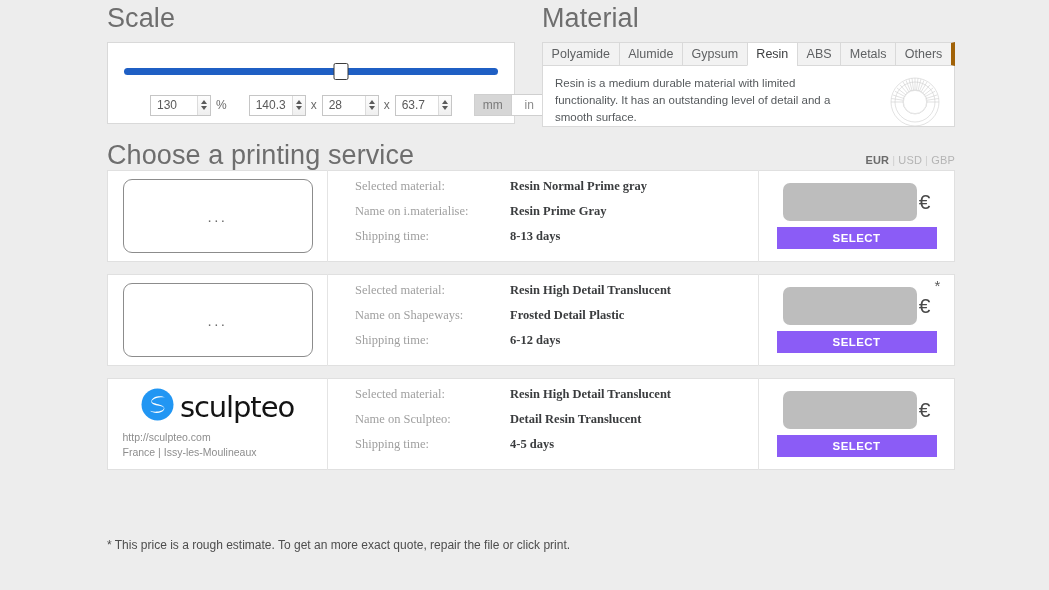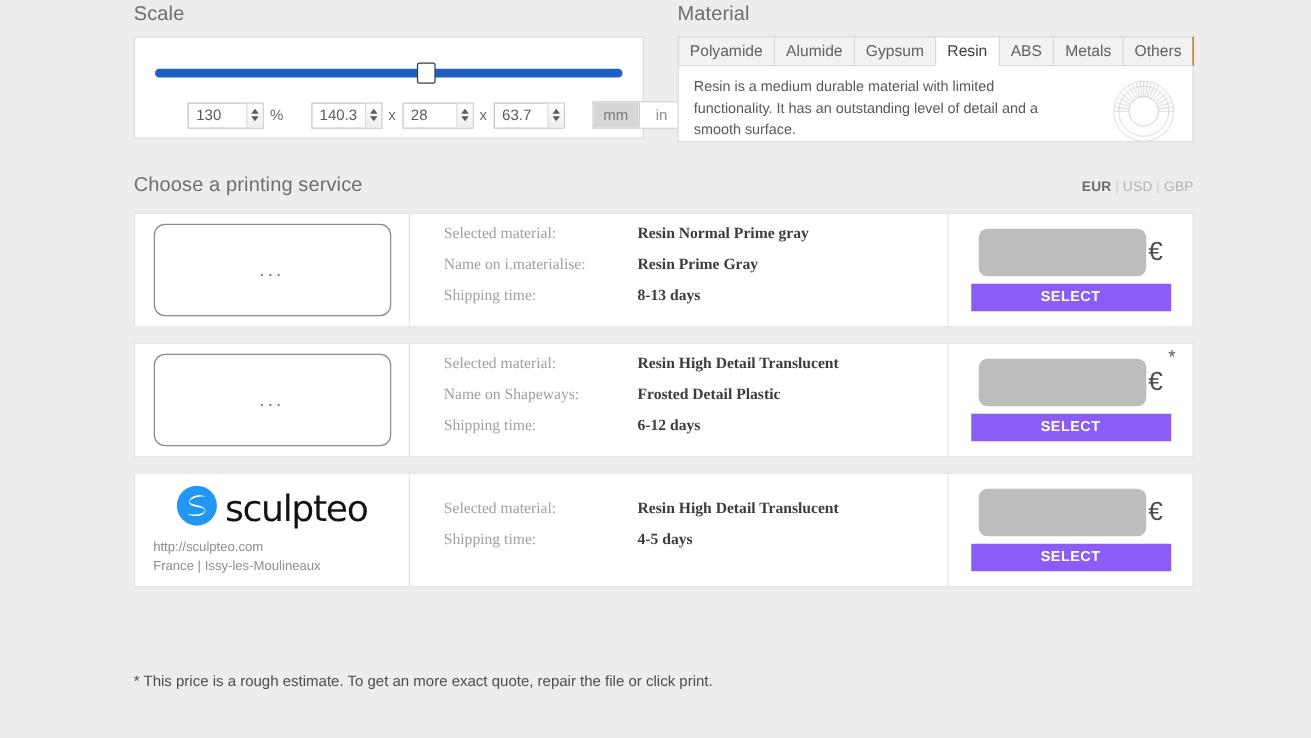--- a/index.html
+++ b/index.html
@@ -6,21 +6,21 @@
   html, body {
     width: 1049px; height: 590px;
     background: #ededed;
     font-family: "Liberation Sans", sans-serif;
     overflow: hidden;
   }
   .page { position: relative; width: 1049px; height: 590px; }
 
   
   .section-title {
-    font-size: 16px;
+    font-size: 27px;
     font-weight: 400;
     color: #6e6e6e;
     letter-spacing: .1px;
   }
 
   .scale-block { position: absolute; left: 107px; top: 3px; width: 408px; }
   .material-block { position: absolute; left: 542px; top: 3px; width: 413px; }
 
   .panel {
     background: #fff;
@@ -77,21 +77,21 @@
   .tabs { display: flex; margin-top: 8px; }
   .tab {
     flex: 1 1 auto;
     font-size: 12.5px; color: #5f6163;
     text-align: center; line-height: 22px; height: 24px;
     background: #f2f2f2;
     border: 1px solid #d9d9d9;
     border-right: 0;
     white-space: nowrap; padding: 0 5px;
   }
-  .tab:last-child { border-right: 1px solid #a16207; }
+  .tab:last-child { border-right: 4px solid #a16207; }
   .tab.active { background: #fff; border-bottom-color: #fff; color: #3d3f41; }
 
   .mat-panel {
     border: 1px solid #d9d9d9; border-top: 0; background: #fff;
     position: relative; height: 61px; overflow: hidden;
   }
   .mat-desc {
     position: absolute; left: 12px; top: 9px; width: 300px;
     font-size: 11.5px; line-height: 17px; color: #55595c;
   }
@@ -365,20 +365,24 @@
             <div>http://sculpteo.com</div>
             <div>France | Issy-les-Moulineaux</div>
           </div>
         </div>
         <div class="details">
           <div class="det-row">
             <div class="det-label">Selected material:</div>
             <div class="det-value">Resin High Detail Translucent</div>
           </div>
           <div class="det-row">
+            <div class="det-label">Name on Sculpteo:</div>
+            <div class="det-value">Detail Resin Translucent</div>
+          </div>
+          <div class="det-row">
             <div class="det-label">Shipping time:</div>
             <div class="det-value">4-5 days</div>
           </div>
         </div>
         <div class="price-col">
           <div class="price-row">
             <div class="price-ph"></div>
             <span class="euro">€</span>
           </div>
           <button class="select-btn">SELECT</button>

